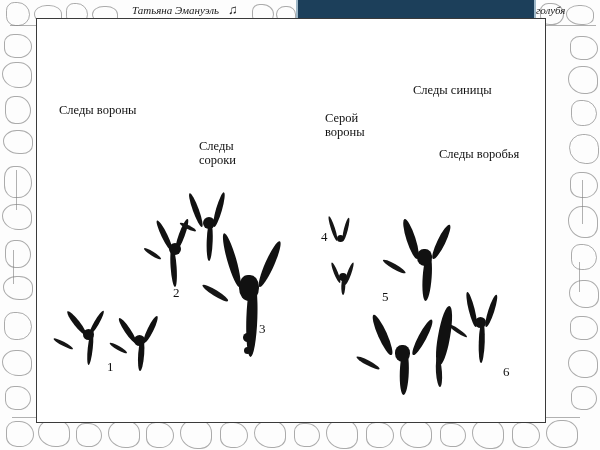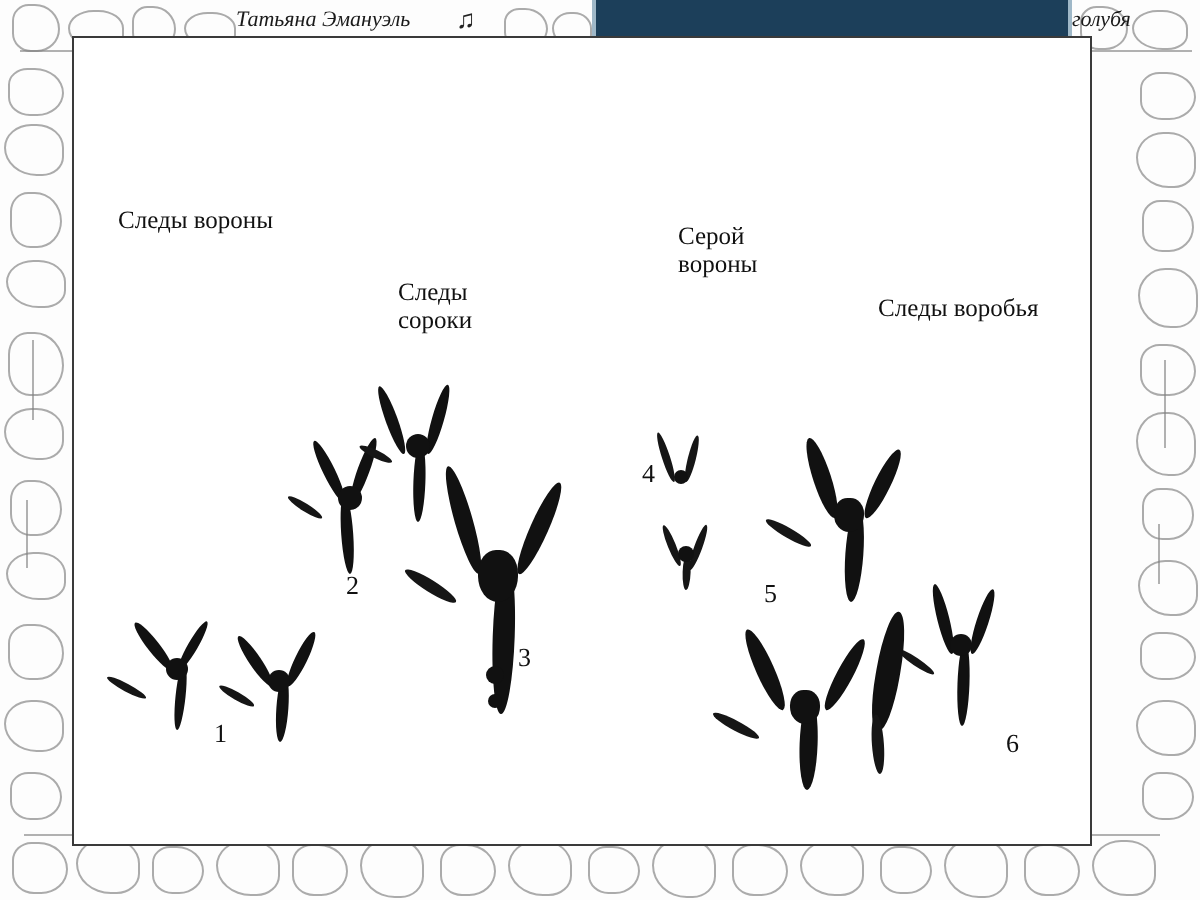--- a/index.html
+++ b/index.html
@@ -63,21 +63,21 @@
   
   .band-title {
     position: absolute;
     top: 4px;
     font-family: "Liberation Serif", serif;
     font-style: italic;
     font-size: 11px;
     color: #1a1a1a;
     white-space: nowrap;
   }
-  .band-title.left-title { left: 118px; }
+  .band-title.left-title { left: 132px; }
   .band-title.right-title { left: 536px; }
 
   .note-icon {
     position: absolute;
     top: 2px;
     left: 228px;
     font-size: 13px;
     color: #222;
   }
 
@@ -222,21 +222,22 @@
   <div class="note-icon">♫</div>
   <div class="band-title right-title">голубя</div>
 
   <div class="dark-panel"></div>
 
   <div class="slide">
 
     <div class="label" style="left:22px;  top:84px;">Следы вороны</div>
     <div class="label" style="left:162px; top:120px;">Следы
 сороки</div>
-    <div class="label" style="left:302px; top:92px;">Серой
+    <div class="label" style="left:376px; top:64px;">Следы синицы</div>
+    <div class="label" style="left:288px; top:92px;">Серой
 вороны</div>
     <div class="label" style="left:402px; top:128px;">Следы воробья</div>
 
     <div class="num" style="left:70px;  top:340px;">1</div>
     <div class="num" style="left:136px; top:266px;">2</div>
     <div class="num" style="left:222px; top:302px;">3</div>
     <div class="num" style="left:284px; top:210px;">4</div>
     <div class="num" style="left:345px; top:270px;">5</div>
     <div class="num" style="left:466px; top:345px;">6</div>
 

